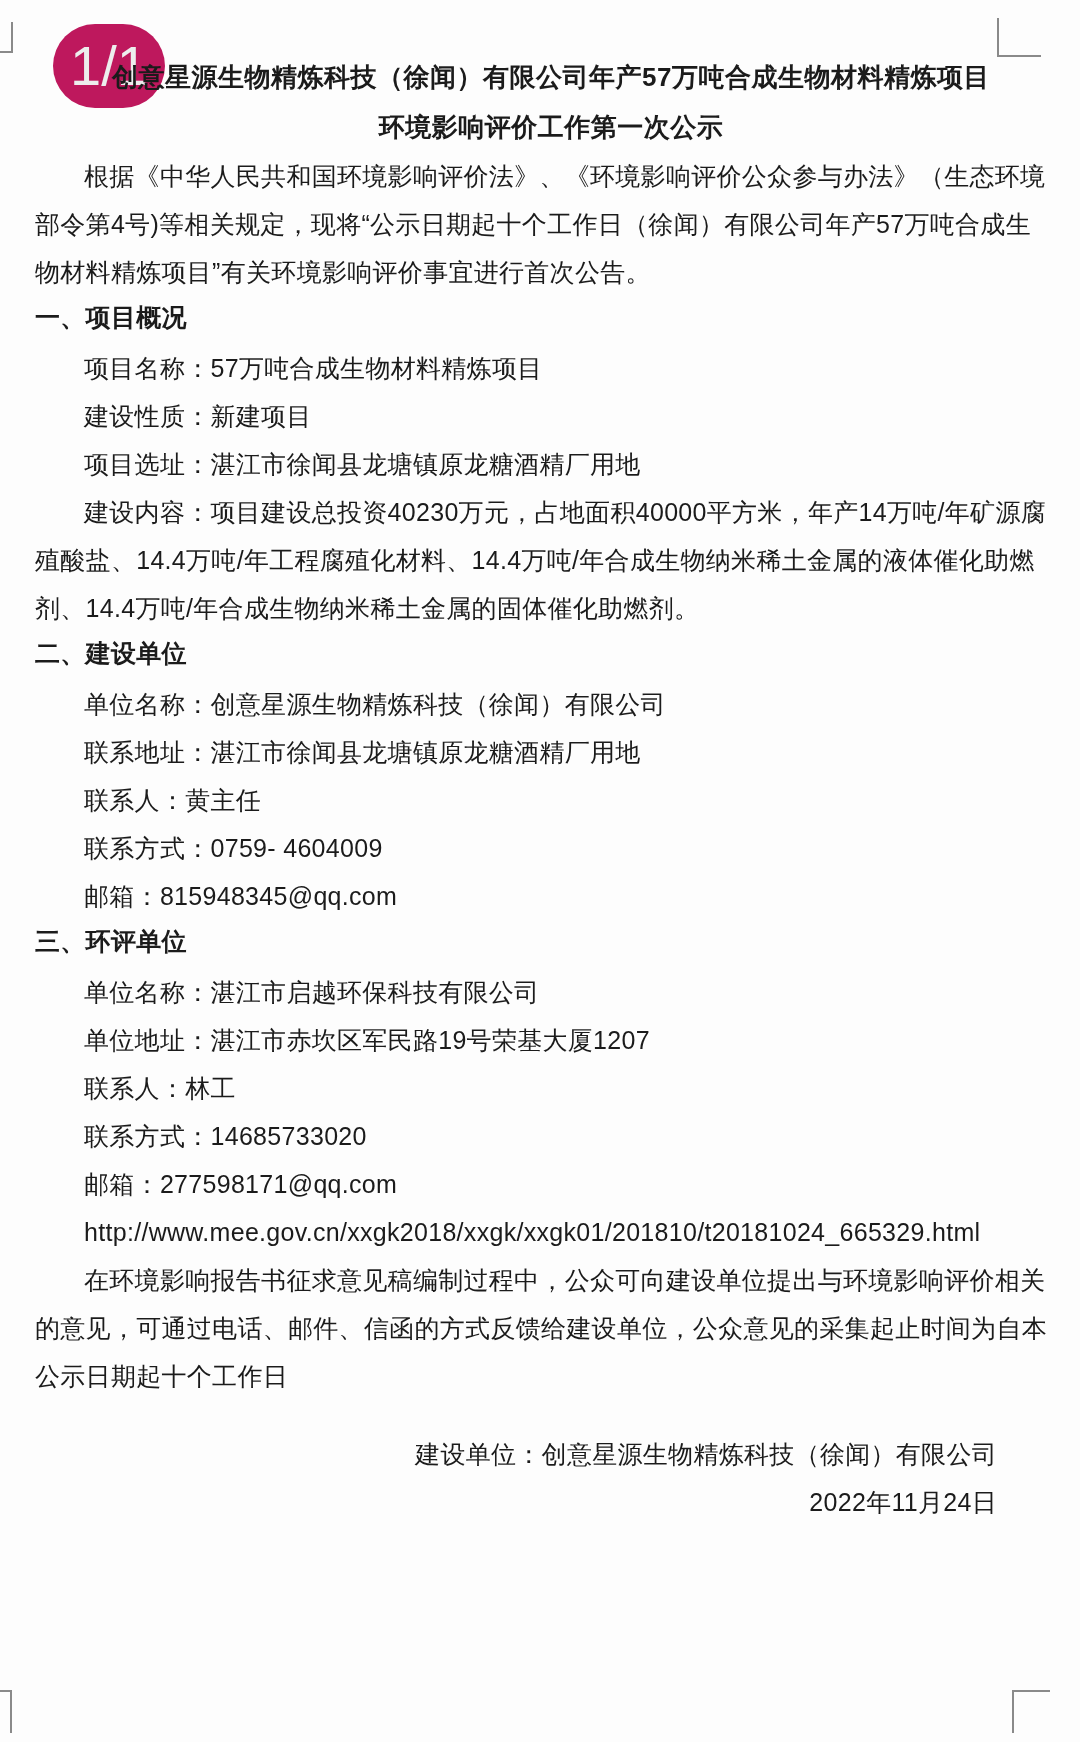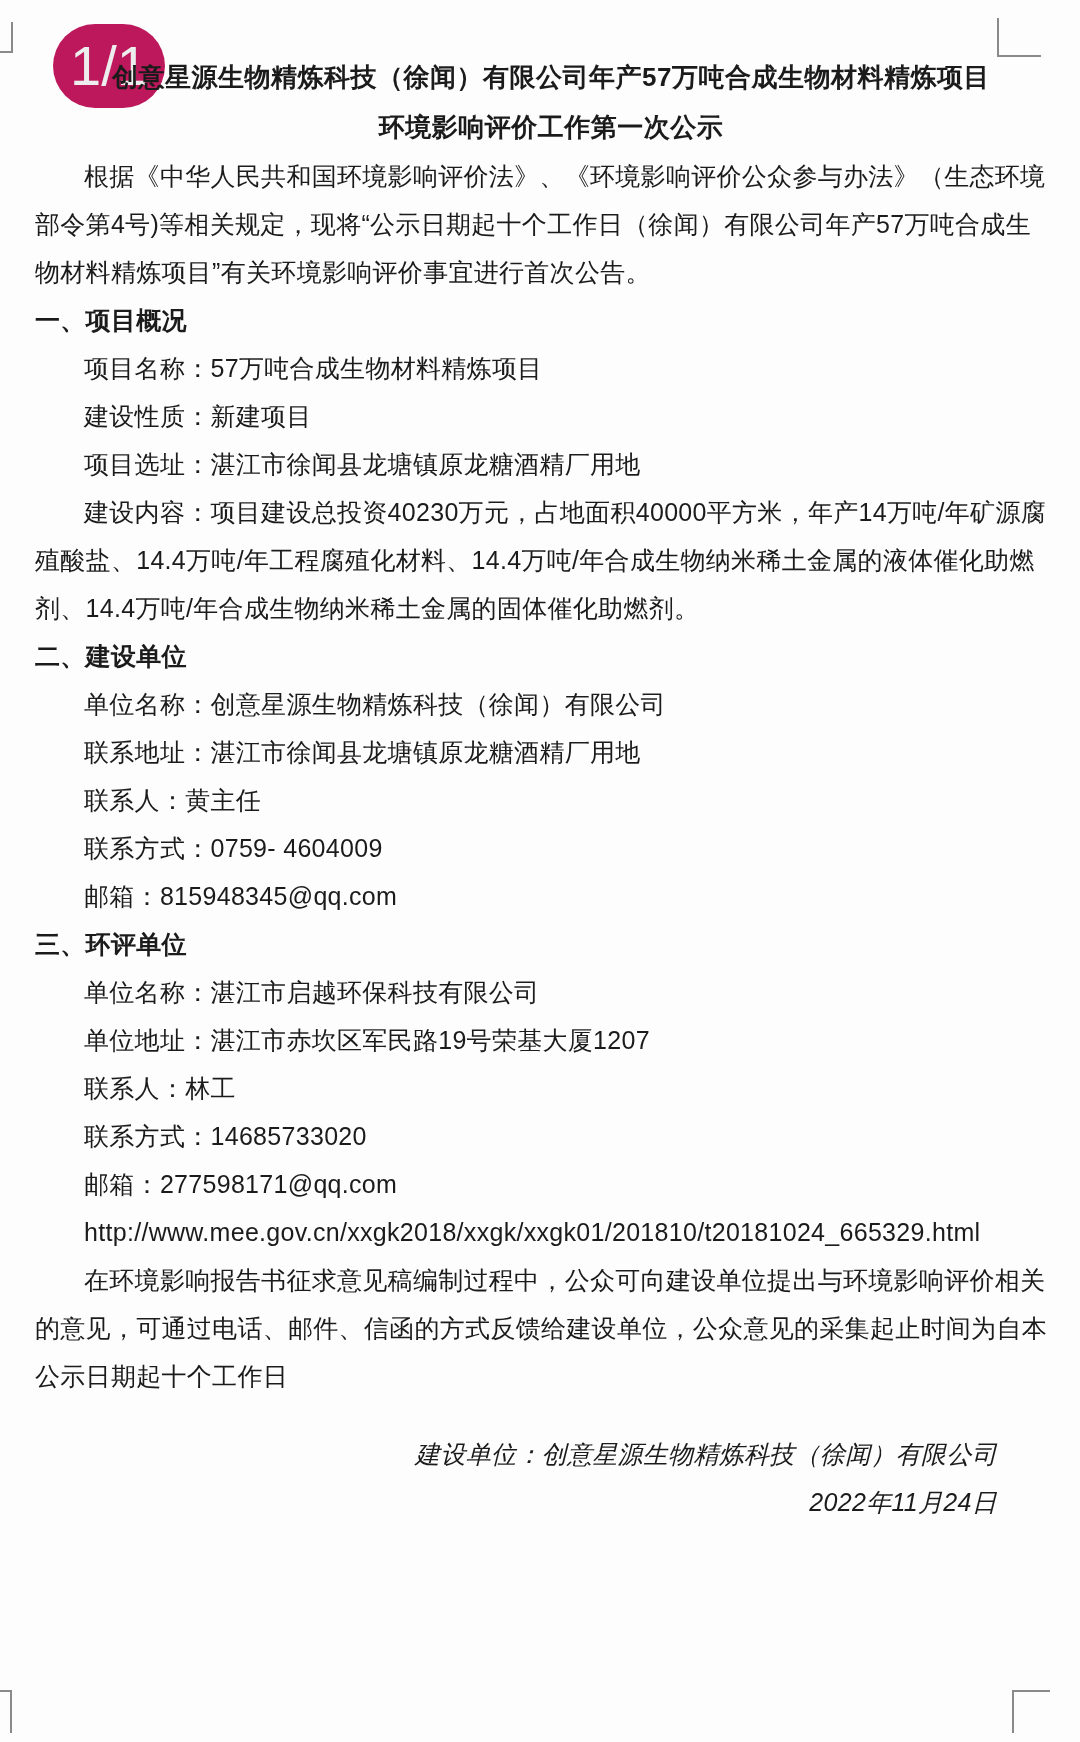--- a/index.html
+++ b/index.html
@@ -49,23 +49,23 @@
     white-space: nowrap;
     letter-spacing: 0.3px;
   }
   .title {
     height: 50px; line-height: 50px;
     font-size: 26px;
     font-weight: bold;
     text-align: center;
     letter-spacing: 0.5px;
   }
-  .heading { font-weight: bold; }
+  .heading { font-weight: bold; font-family: Liberation Mono, monospace; }
   .indent { padding-left: 49px; }
-  .footer-line { text-align: right; padding-right: 70px; font-style: italic; }
+  .footer-line { text-align: right; padding-right: 70px; }
   .footer-gap { margin-top: 30px; }
 </style>
 </head>
 <body>
 
 <div class="page">
 
   <div class="corner tl"></div>
   <div class="corner tr"></div>
   <div class="corner bl"></div>

